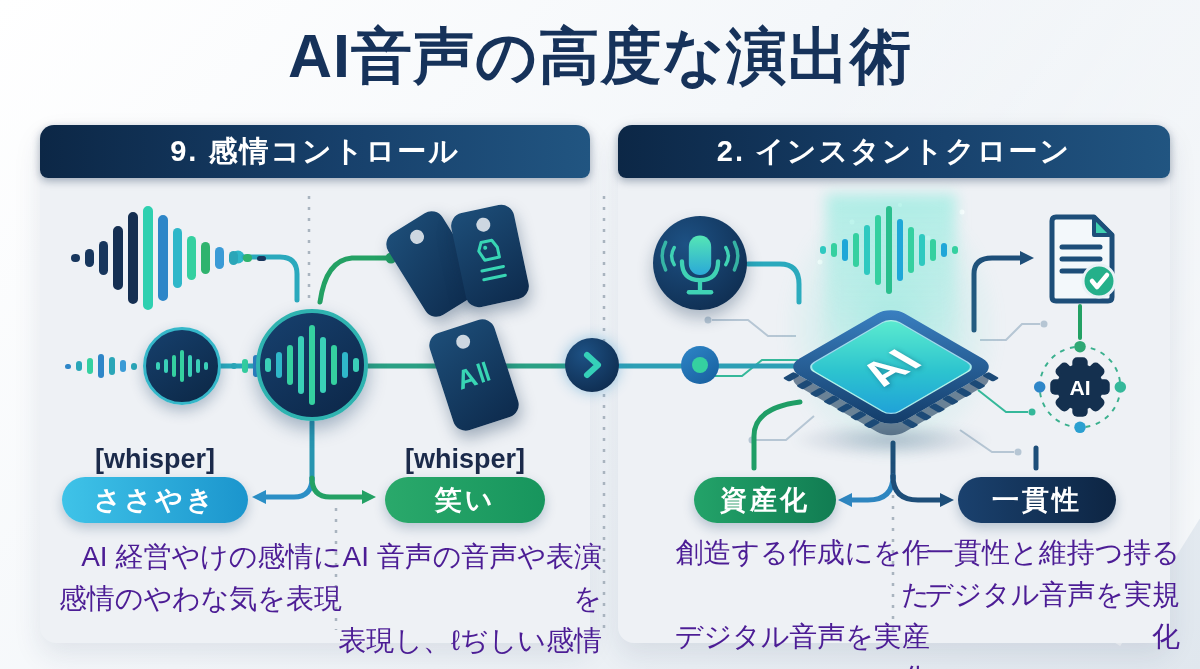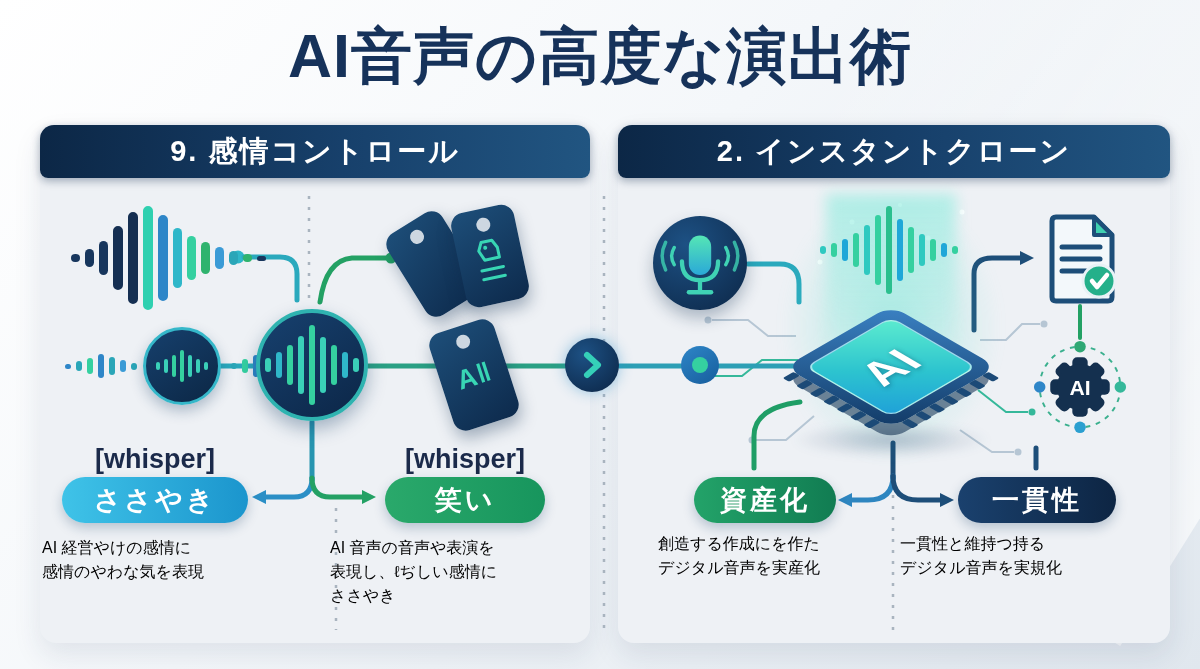--- a/index.html
+++ b/index.html
@@ -57,22 +57,22 @@
   .tag .glyph{ color:#38d6b4; font-weight:700; font-size:27px; margin-top:14px; letter-spacing:1px;}
   
   .badge{
     position:absolute; top:477px; height:46px; border-radius:999px; z-index:4;
     display:flex; align-items:center; justify-content:center;
     color:#fff; font-size:27px; font-weight:700; letter-spacing:3px;
     box-shadow:0 5px 12px rgba(20,60,100,.25);
   }
   .code-label{ position:absolute; z-index:4; width:200px; text-align:center; top:424px;
     font-size:27px; font-weight:700; color:#1b2a4a;margin-top:20px; }
-  .desc{ position:absolute; z-index:4; text-align:left; white-space:pre-line;
-    font-size:16px; line-height:1.5; color:#000000; font-weight:500; }
+  .desc{ position:absolute; z-index:4; text-align:right; white-space:pre-line;
+    font-size:28px; line-height:1.5; color:#4c1d95; font-weight:500; }
   
   .chip-zone{ left:796px; top:272px; width:190px; height:190px; }
   .chip-glow{ position:absolute; left:-15px; top:-80px; width:220px; height:270px;
     background:radial-gradient(closest-side,rgba(90,225,205,.40),rgba(90,225,205,0)); filter:blur(6px); }
   .chip-column{ position:absolute; left:30px; top:-78px; width:130px; height:170px;
     background:linear-gradient(180deg,rgba(125,235,218,.55),rgba(125,235,218,0)); filter:blur(7px); }
   .chip-wrap{ position:absolute; left:20px; top:20px; width:150px; height:150px;
     transform:scaleY(.58) rotate(45deg); }
   .chip-body{ position:absolute; inset:0; border-radius:20px;
     background:linear-gradient(135deg,#3b82c4,#123a66);

